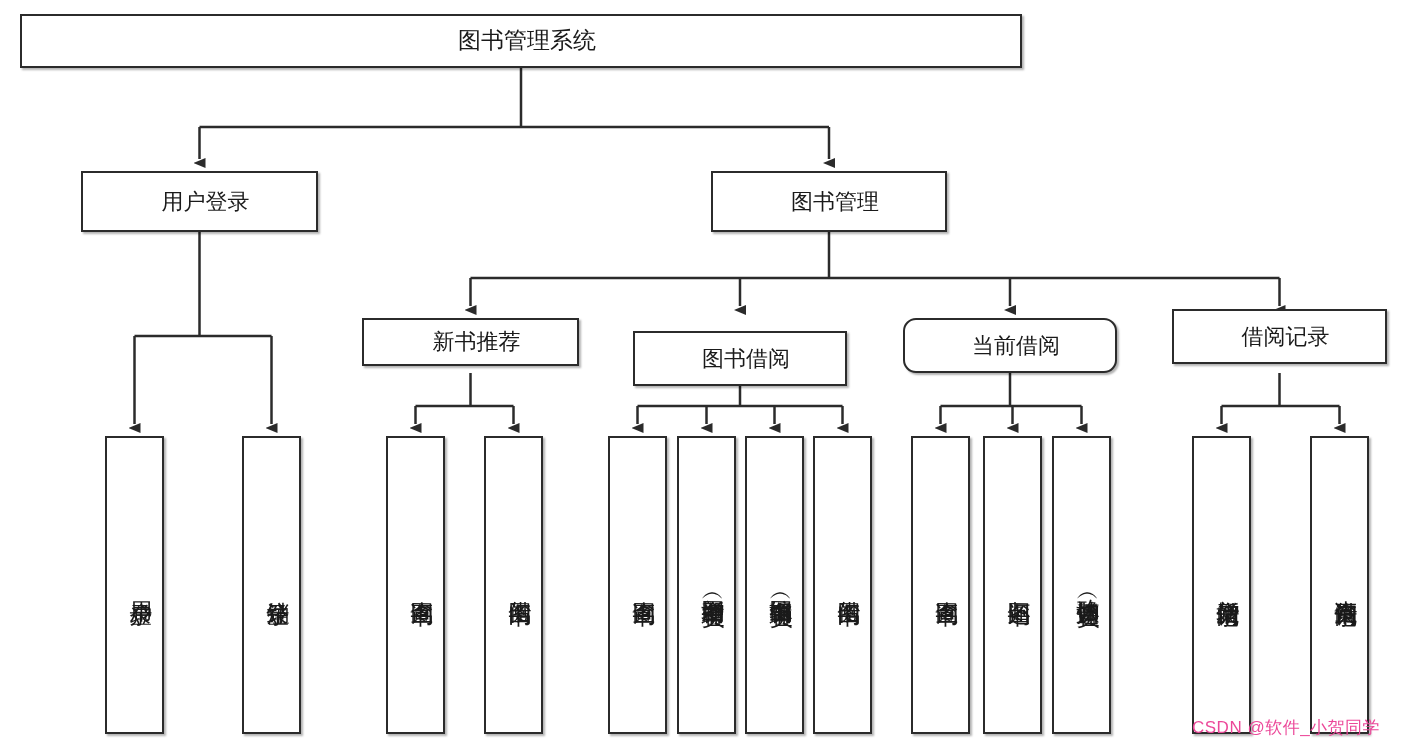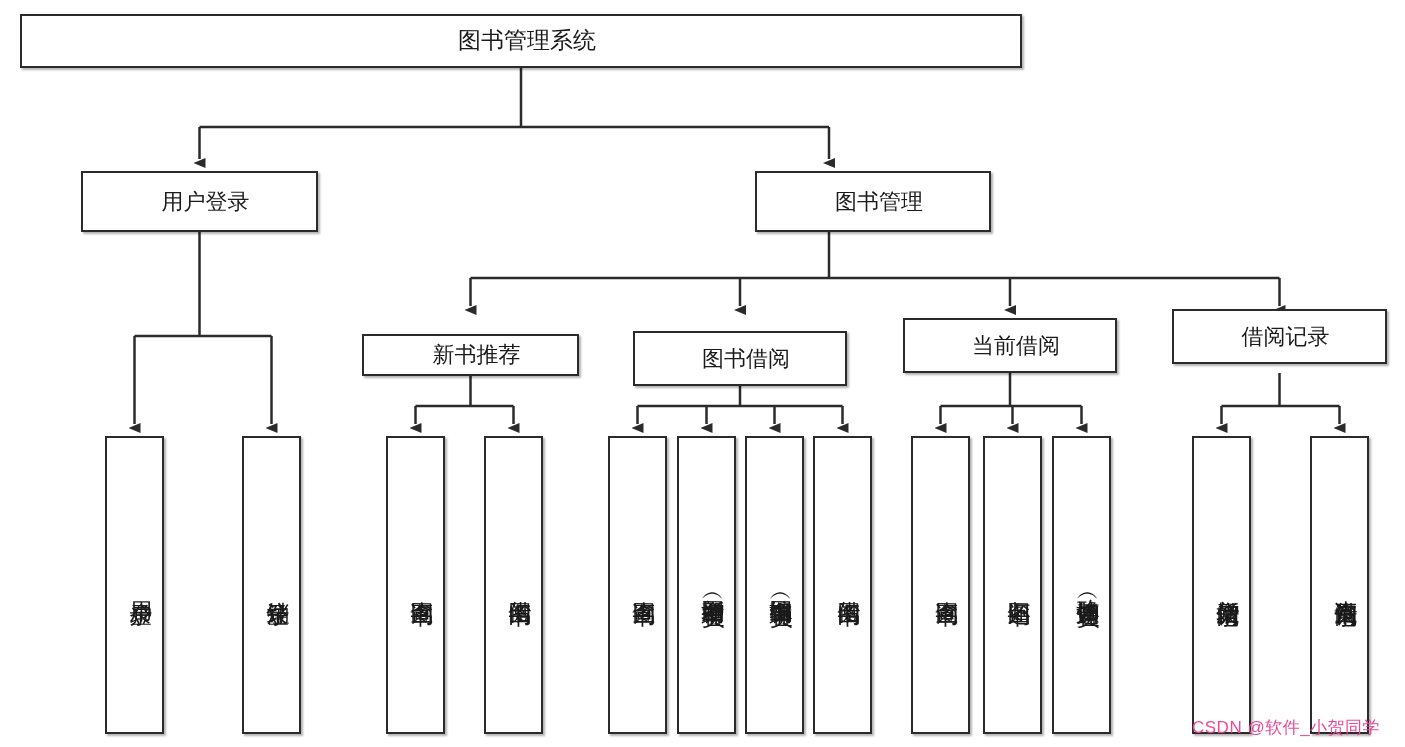--- a/index.html
+++ b/index.html
@@ -108,30 +108,30 @@
         <path d="M1339.5,406 L1339.5,424" marker-end="url(#arrow)"></path>
       </g>
   </svg>
   <div id="nodes">
       <div class="node h root" style="left: 20px; top: 14px; width: 1002px; height: 54px;">
         <span class="label">图书管理系统</span>
       </div>
       <div class="node h" style="left: 81px; top: 171px; width: 237px; height: 61px;">
         <span class="label">用户登录</span>
       </div>
-      <div class="node h" style="left: 711px; top: 171px; width: 236px; height: 61px; margin-left: 44px;">
+      <div class="node h" style="left: 711px; top: 171px; width: 236px; height: 61px;">
         <span class="label">图书管理</span>
       </div>
-      <div class="node h" style="left: 362px; top: 334px; width: 217px; height: 42px;">
+      <div class="node h" style="left: 362px; top: 318px; width: 217px; height: 48px;">
         <span class="label">新书推荐</span>
       </div>
       <div class="node h" style="left: 633px; top: 318px; width: 214px; height: 55px; margin-top: 13px;">
         <span class="label">图书借阅</span>
       </div>
-      <div class="node h" style="left: 903px; top: 318px; width: 214px; height: 55px;">
+      <div class="node h" style="left: 903px; top: 318px; width: 214px; height: 55px; border-radius: 13px;">
         <span class="label">当前借阅</span>
       </div>
       <div class="node h" style="left: 1172px; top: 309px; width: 215px; height: 55px;">
         <span class="label">借阅记录</span>
       </div>
       <div class="node v" style="left: 105px; top: 436px; width: 59px; height: 298px;">
         <span class="label">用户登录</span>
       </div>
       <div class="node v" style="left: 242px; top: 436px; width: 59px; height: 298px;">
         <span class="label">注销登录</span>

